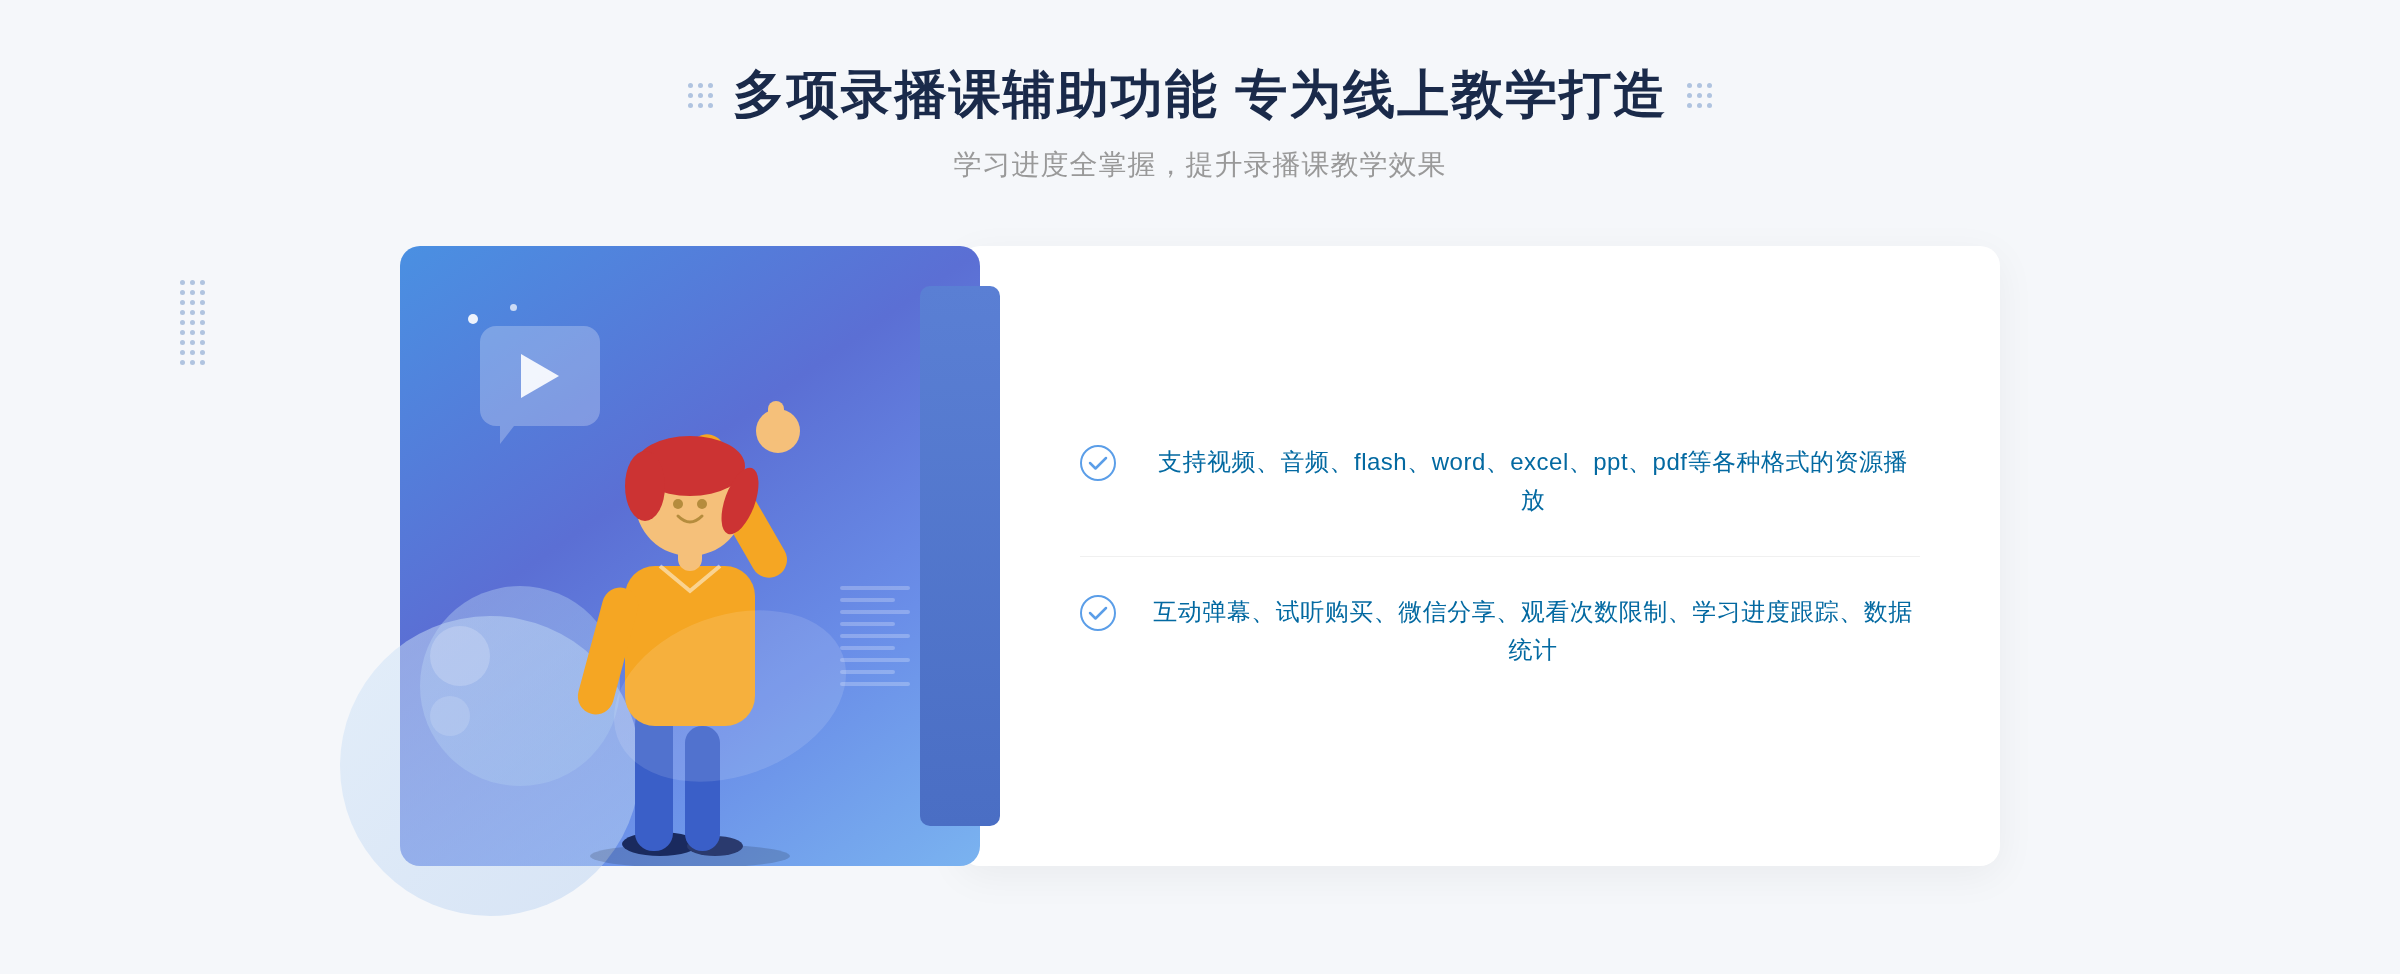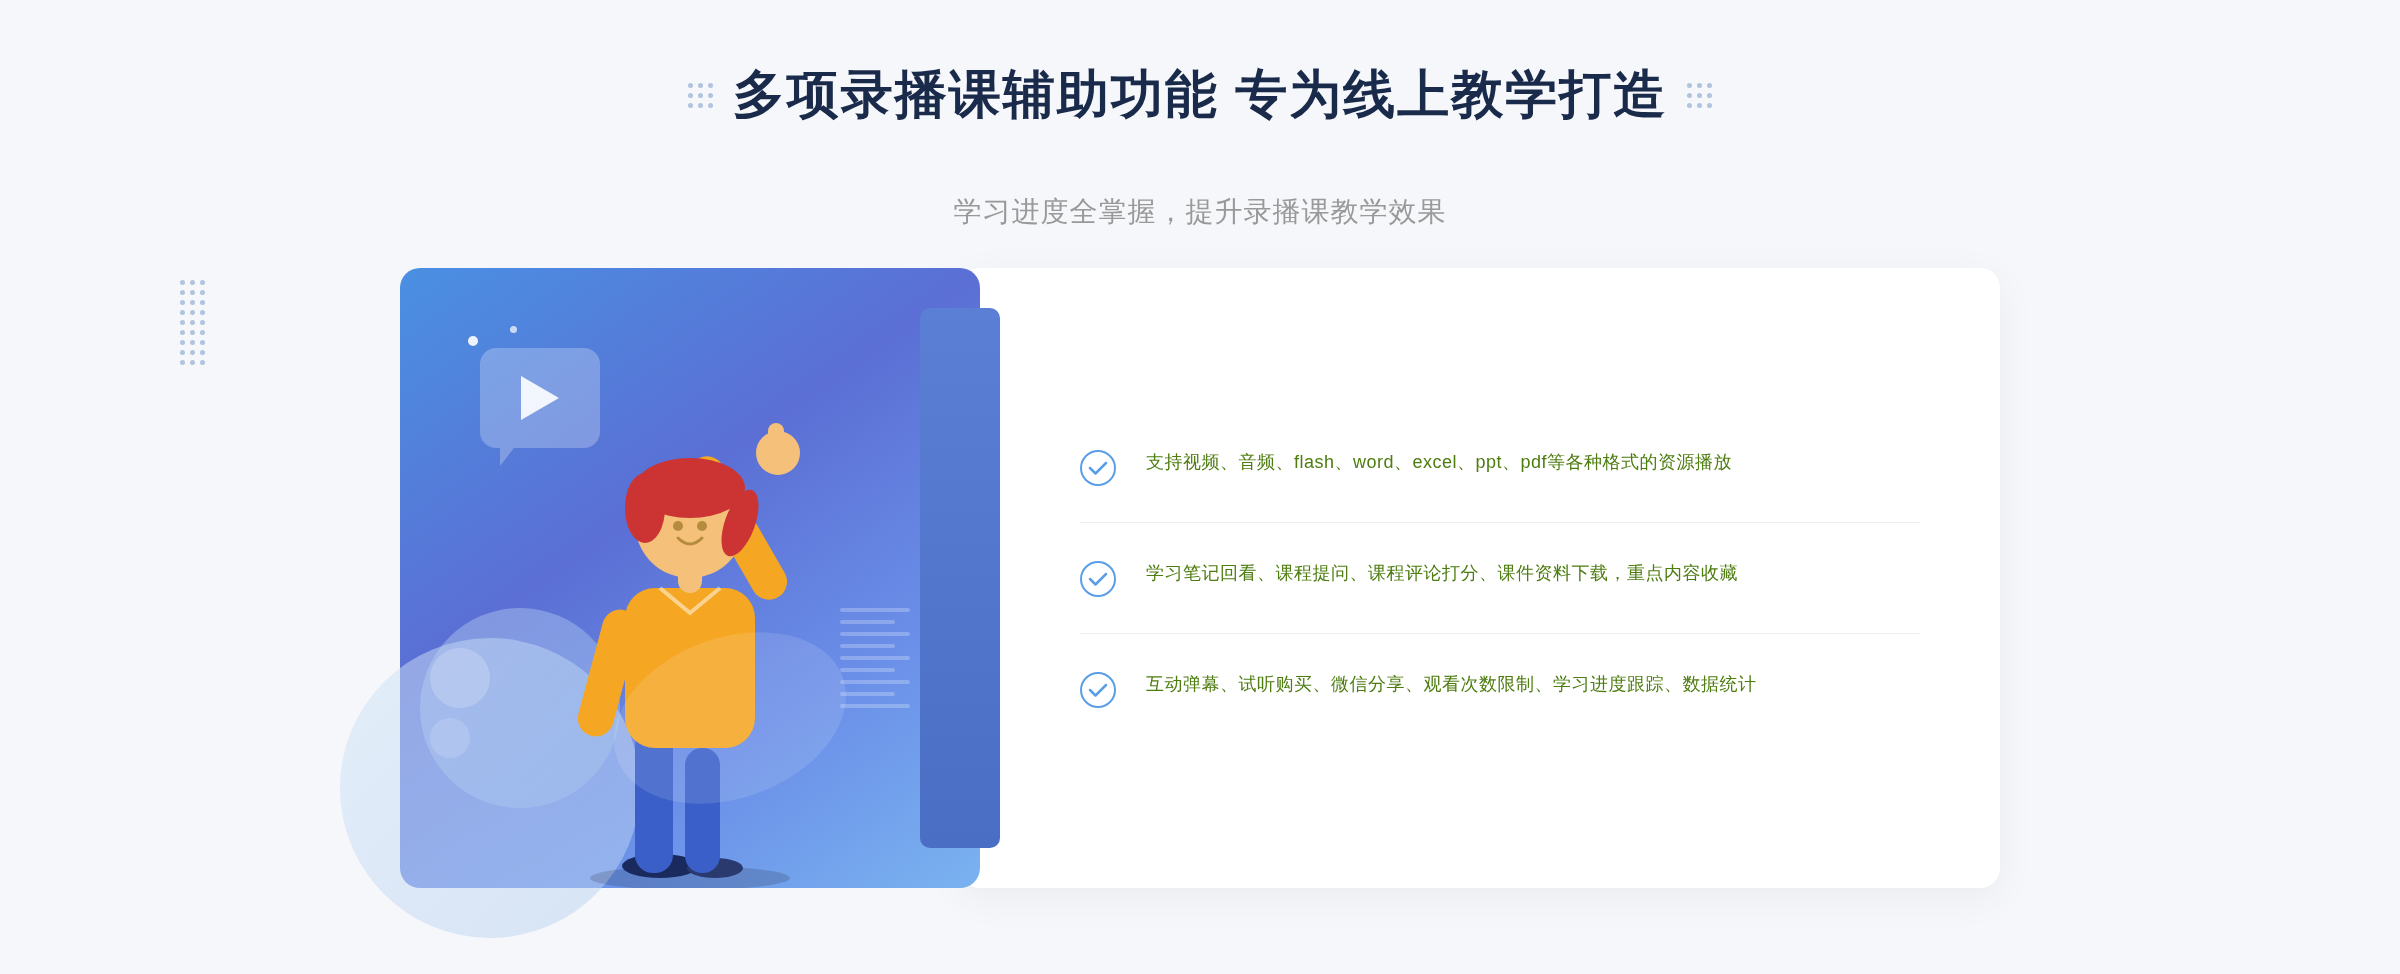--- a/index.html
+++ b/index.html
@@ -19,26 +19,25 @@
       display: flex;
       flex-direction: column;
       align-items: center;
       padding-top: 60px;
       position: relative;
     }
 
     
     .header {
       text-align: center;
-      margin-bottom: 7px;
+      margin-bottom: 32px;
       position: relative;
       display: flex;
       flex-direction: column;
       align-items: center;
-      gap: 47px;
     }
 
     .title-row {
       display: flex;
       align-items: center;
       gap: 20px;
       margin-bottom: 16px;
     }
     .title-decoration-grid {
       display: grid;
@@ -175,24 +174,25 @@
     }
 
     .check-icon {
       width: 36px;
       height: 36px;
       flex-shrink: 0;
       margin-top: 2px;
     }
 
     .feature-text {
-      font-size: 18px;
-      color: #4d7c0f;
+      font-size: 24px;
+      color: #0369a1;
       line-height: 1.6;
       letter-spacing: 0.5px;
+      text-align: center;
     }
 
     
     .left-chevron {
       position: absolute;
       left: 60px;
       top: 50%;
       transform: translateY(-50%);
       color: #4a90e2;
       font-size: 48px;
@@ -401,27 +401,20 @@
 
       <div class="feature-item">
         <svg class="check-icon" viewBox="0 0 36 36" fill="none" xmlns="http://www.w3.org/2000/svg">
           <circle cx="18" cy="18" r="17" stroke="#5b9ee8" stroke-width="2"></circle>
           <path d="M10 18 L15.5 23.5 L26 13" stroke="#5b9ee8" stroke-width="2.5" stroke-linecap="round" stroke-linejoin="round"></path>
         </svg>
         <span class="feature-text">支持视频、音频、flash、word、excel、ppt、pdf等各种格式的资源播放</span>
       </div>
 
 
-      <div class="feature-item">
-        <svg class="check-icon" viewBox="0 0 36 36" fill="none" xmlns="http://www.w3.org/2000/svg">
-          <circle cx="18" cy="18" r="17" stroke="#5b9ee8" stroke-width="2"></circle>
-          <path d="M10 18 L15.5 23.5 L26 13" stroke="#5b9ee8" stroke-width="2.5" stroke-linecap="round" stroke-linejoin="round"></path>
-        </svg>
-        <span class="feature-text">学习笔记回看、课程提问、课程评论打分、课件资料下载，重点内容收藏</span>
-      </div>
 
       <div class="feature-item">
         <svg class="check-icon" viewBox="0 0 36 36" fill="none" xmlns="http://www.w3.org/2000/svg">
           <circle cx="18" cy="18" r="17" stroke="#5b9ee8" stroke-width="2"></circle>
           <path d="M10 18 L15.5 23.5 L26 13" stroke="#5b9ee8" stroke-width="2.5" stroke-linecap="round" stroke-linejoin="round"></path>
         </svg>
         <span class="feature-text">互动弹幕、试听购买、微信分享、观看次数限制、学习进度跟踪、数据统计</span>
       </div>
 
     </div>

